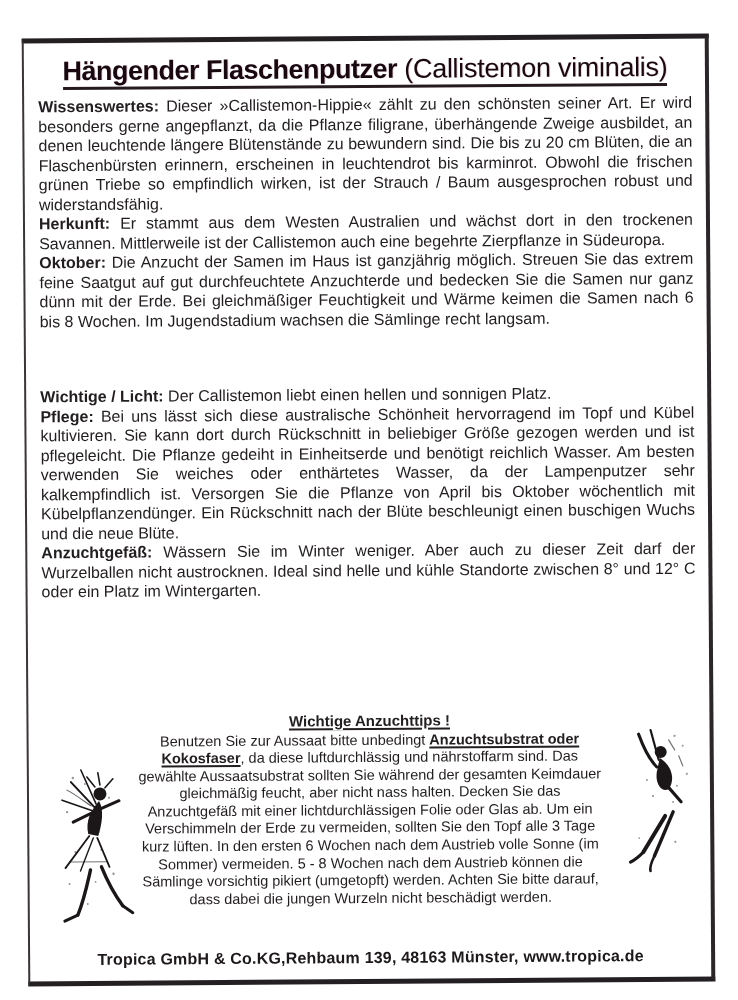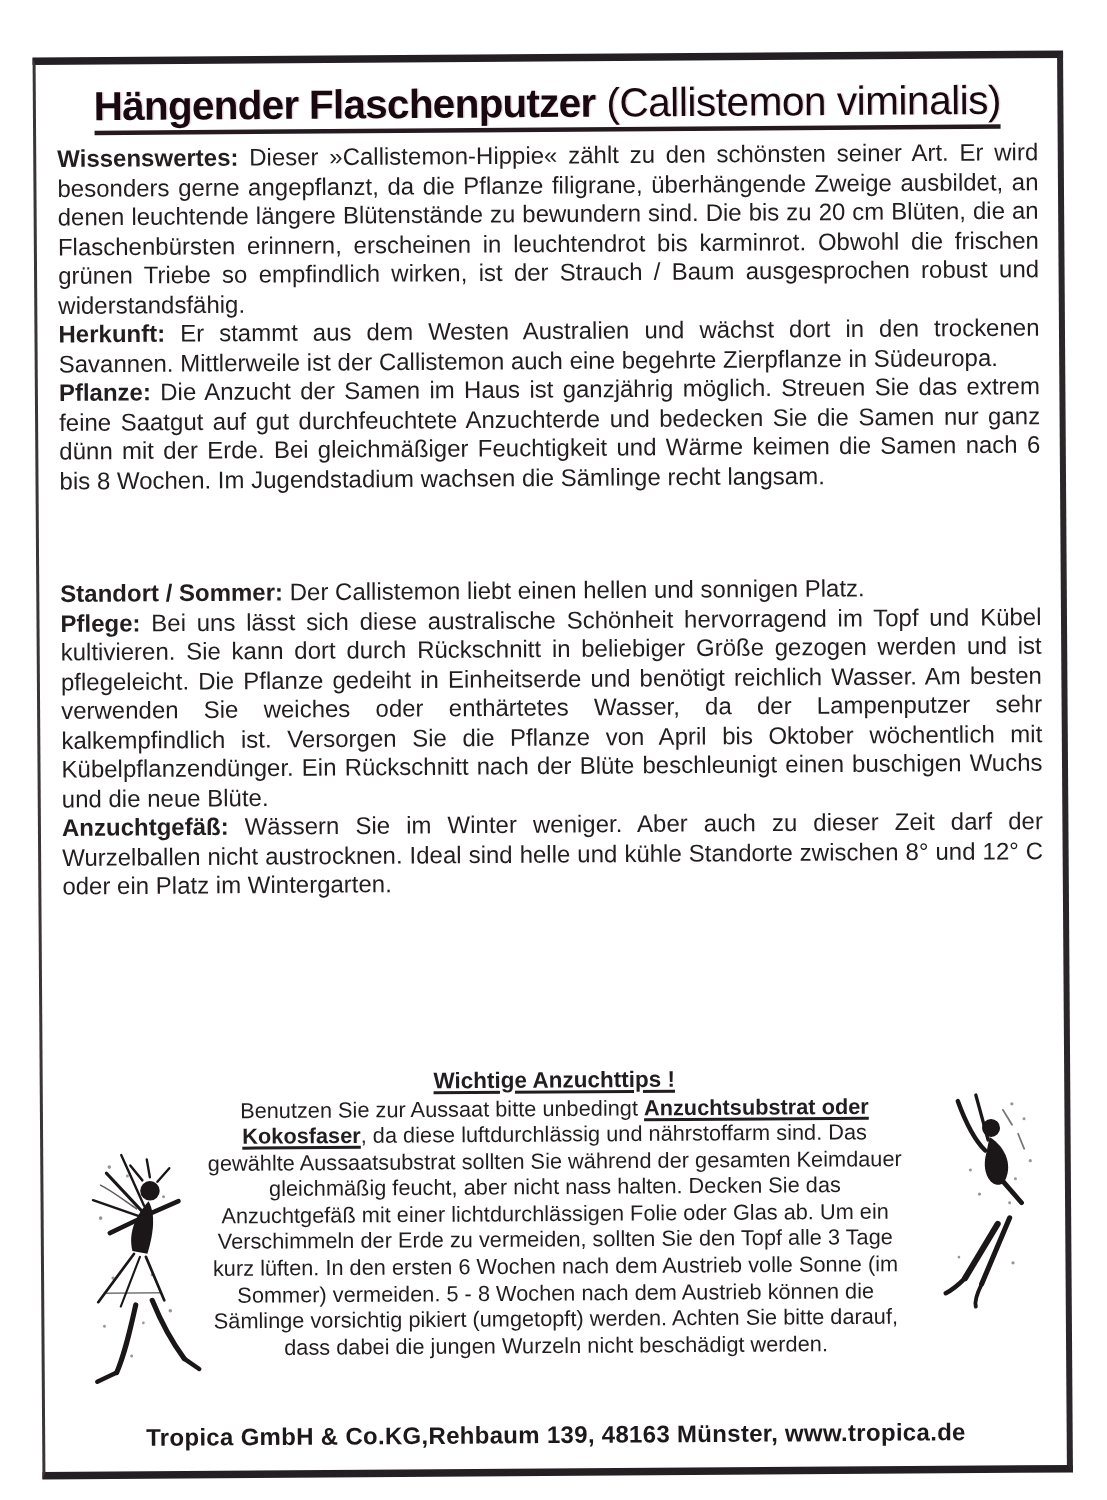--- a/index.html
+++ b/index.html
@@ -101,22 +101,22 @@
 </head>
 <body>
 
 <div class="sheet">
 
   <h1 class="title"><span class="underline-wrap"><span class="title-main">Hängender Flaschenputzer</span><span class="title-latin"> (Callistemon viminalis)</span></span></h1>
 
   <div class="bodytext">
     <p><span class="sec-label">Wissenswertes:</span><span> Dieser »Callistemon-Hippie« zählt zu den schönsten seiner Art. Er wird besonders gerne angepflanzt, da die Pflanze filigrane, überhängende Zweige ausbildet, an denen leuchtende längere Blütenstände zu bewundern sind. Die bis zu 20 cm Blüten, die an Flaschenbürsten erinnern, erscheinen in leuchtendrot bis karminrot. Obwohl die frischen grünen Triebe so empfindlich wirken, ist der Strauch / Baum ausgesprochen robust und widerstandsfähig.</span></p>
     <p><span class="sec-label">Herkunft:</span><span> Er stammt aus dem Westen Australien und wächst dort in den trockenen Savannen. Mittlerweile ist der Callistemon auch eine begehrte Zierpflanze in Südeuropa.</span></p>
-    <p class="gap-after"><span class="sec-label">Pflanze:</span><span> Die Anzucht der Samen im Haus ist ganzjährig möglich. Streuen Sie das extrem feine Saatgut auf gut durchfeuchtete Anzuchterde und bedecken Sie die Samen nur ganz dünn mit der Erde. Bei gleichmäßiger Feuchtigkeit und Wärme keimen die Samen nach 6 bis 8 Wochen. Im Jugendstadium wachsen die Sämlinge recht langsam.</span></p>
-    <p><span class="sec-label">Standort / Sommer:</span><span> Der Callistemon liebt einen hellen und sonnigen Platz.</span></p>
+    <p class="gap-after"><span class="sec-label">Oktober:</span><span> Die Anzucht der Samen im Haus ist ganzjährig möglich. Streuen Sie das extrem feine Saatgut auf gut durchfeuchtete Anzuchterde und bedecken Sie die Samen nur ganz dünn mit der Erde. Bei gleichmäßiger Feuchtigkeit und Wärme keimen die Samen nach 6 bis 8 Wochen. Im Jugendstadium wachsen die Sämlinge recht langsam.</span></p>
+    <p><span class="sec-label">Wichtige / Licht:</span><span> Der Callistemon liebt einen hellen und sonnigen Platz.</span></p>
     <p><span class="sec-label">Pflege:</span><span> Bei uns lässt sich diese australische Schönheit hervorragend im Topf und Kübel kultivieren. Sie kann dort durch Rückschnitt in beliebiger Größe gezogen werden und ist pflegeleicht. Die Pflanze gedeiht in Einheitserde und benötigt reichlich Wasser. Am besten verwenden Sie weiches oder enthärtetes Wasser, da der Lampenputzer sehr kalkempfindlich ist. Versorgen Sie die Pflanze von April bis Oktober wöchentlich mit Kübelpflanzendünger. Ein Rückschnitt nach der Blüte beschleunigt einen buschigen Wuchs und die neue Blüte.</span></p>
     <p><span class="sec-label">Anzuchtgefäß:</span><span> Wässern Sie im Winter weniger. Aber auch zu dieser Zeit darf der Wurzelballen nicht austrocknen. Ideal sind helle und kühle Standorte zwischen 8° und 12° C oder ein Platz im Wintergarten.</span></p>
   </div>
 
   <div class="tips">
 
     <div class="fairy fairy-left">
       <svg width="88" height="190" viewBox="0 0 88 190" xmlns="http://www.w3.org/2000/svg">
         <g stroke="#1b1718" fill="none" stroke-linecap="round">
 

